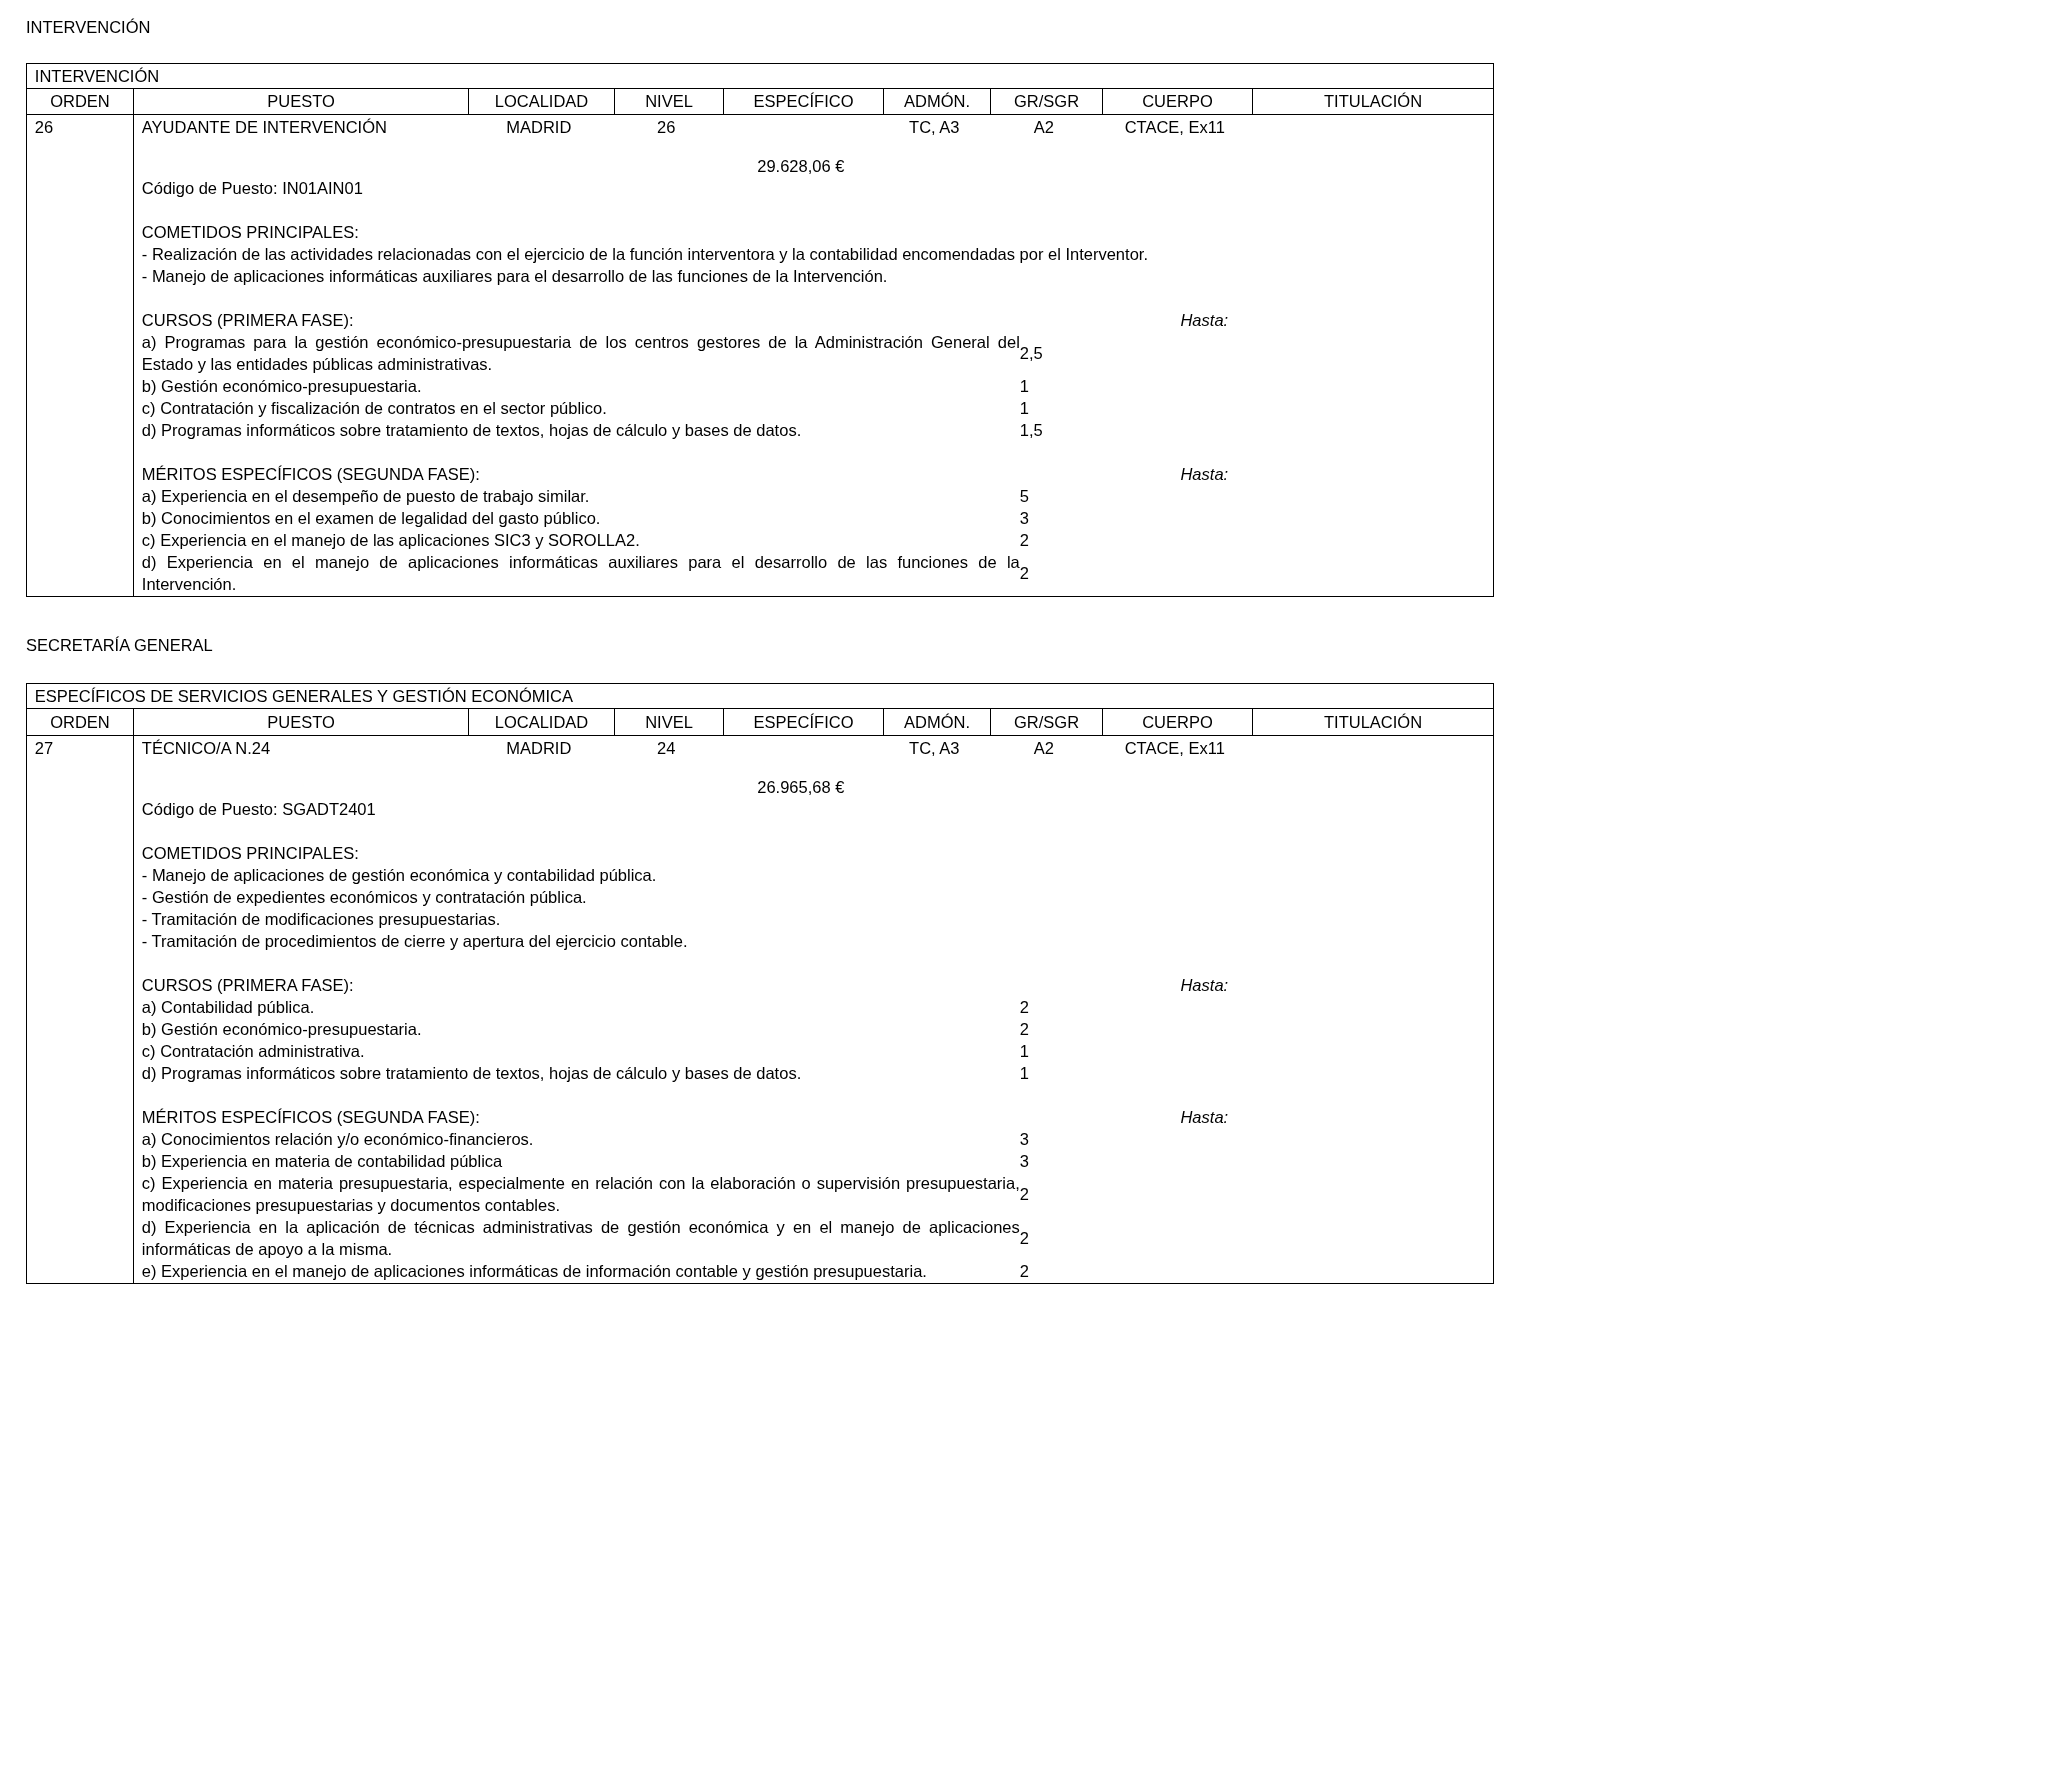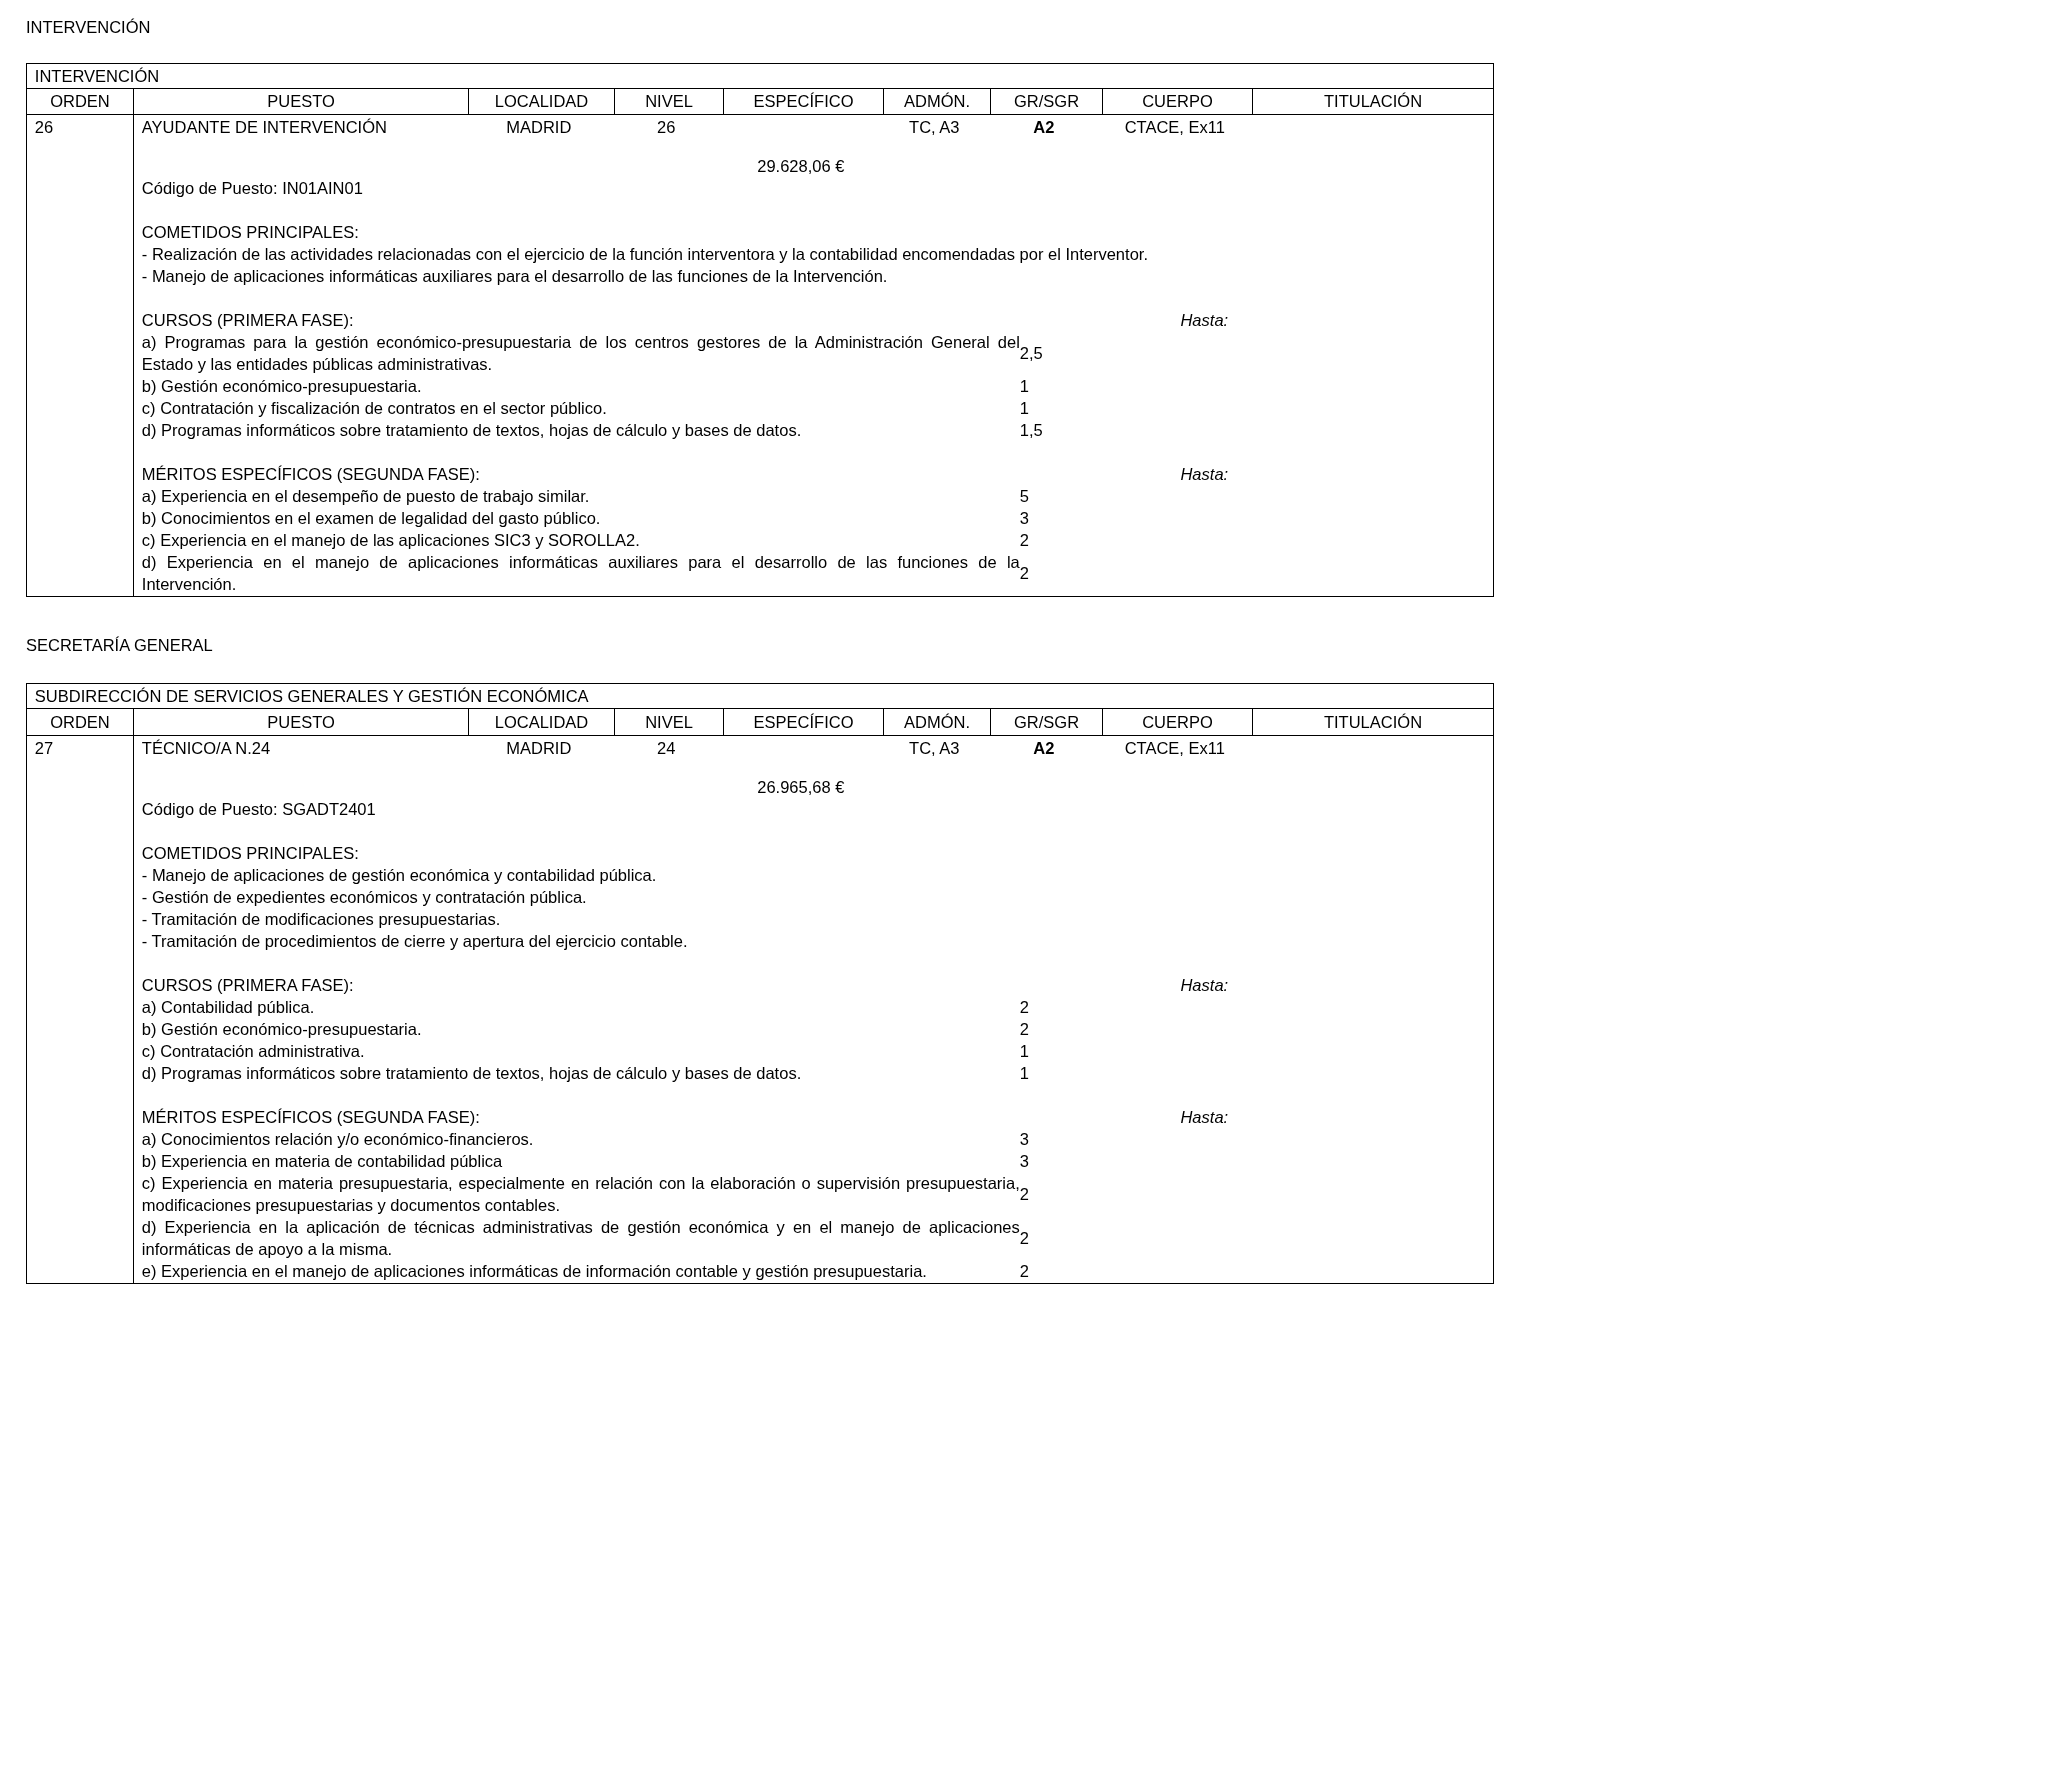--- a/index.html
+++ b/index.html
@@ -49,21 +49,21 @@
   }
   .content-cell { padding: 1.9px 9.7px 29px 9.7px; }
 
   .pos-row { display: flex; }
   .pc { flex: 0 0 auto; }
   .pc-puesto { width: 324px; }
   .pc-loc    { width: 146px; text-align: center; }
   .pc-nivel  { width: 109px; text-align: center; }
   .pc-esp    { width: 160px; text-align: center; margin-top: 39px; }
   .pc-adm    { width: 107px; text-align: center; }
-  .pc-gr     { width: 112px; text-align: center; font-weight: bold; }
+  .pc-gr     { width: 112px; text-align: center; }
   .pc-cuerpo { width: 150px; text-align: center; }
   .pc-tit    { flex: 1 1 auto; text-align: center; }
 
   .section { margin-top: 22px; }
   .sec-head { display: flex; align-items: baseline; margin-top: 16px; }
   .sec-title { flex: 0 0 878px; }
   .hasta { flex: 0 0 369px; text-align: center; font-style: italic; }
 
   .plain-item { }
 
@@ -187,21 +187,21 @@
           <col class="col-loc">
           <col class="col-nivel">
           <col class="col-esp">
           <col class="col-adm">
           <col class="col-gr">
           <col class="col-cuerpo">
           <col class="col-tit">
     </colgroup>
     <thead>
       <tr>
-        <th class="tbl-title" colspan="9">SUBDIRECCIÓN DE SERVICIOS GENERALES Y GESTIÓN ECONÓMICA</th>
+        <th class="tbl-title" colspan="9">ESPECÍFICOS DE SERVICIOS GENERALES Y GESTIÓN ECONÓMICA</th>
       </tr>
       <tr class="cols-row">
             <th>ORDEN</th>
             <th>PUESTO</th>
             <th>LOCALIDAD</th>
             <th>NIVEL</th>
             <th>ESPECÍFICO</th>
             <th>ADMÓN.</th>
             <th>GR/SGR</th>
             <th>CUERPO</th>

